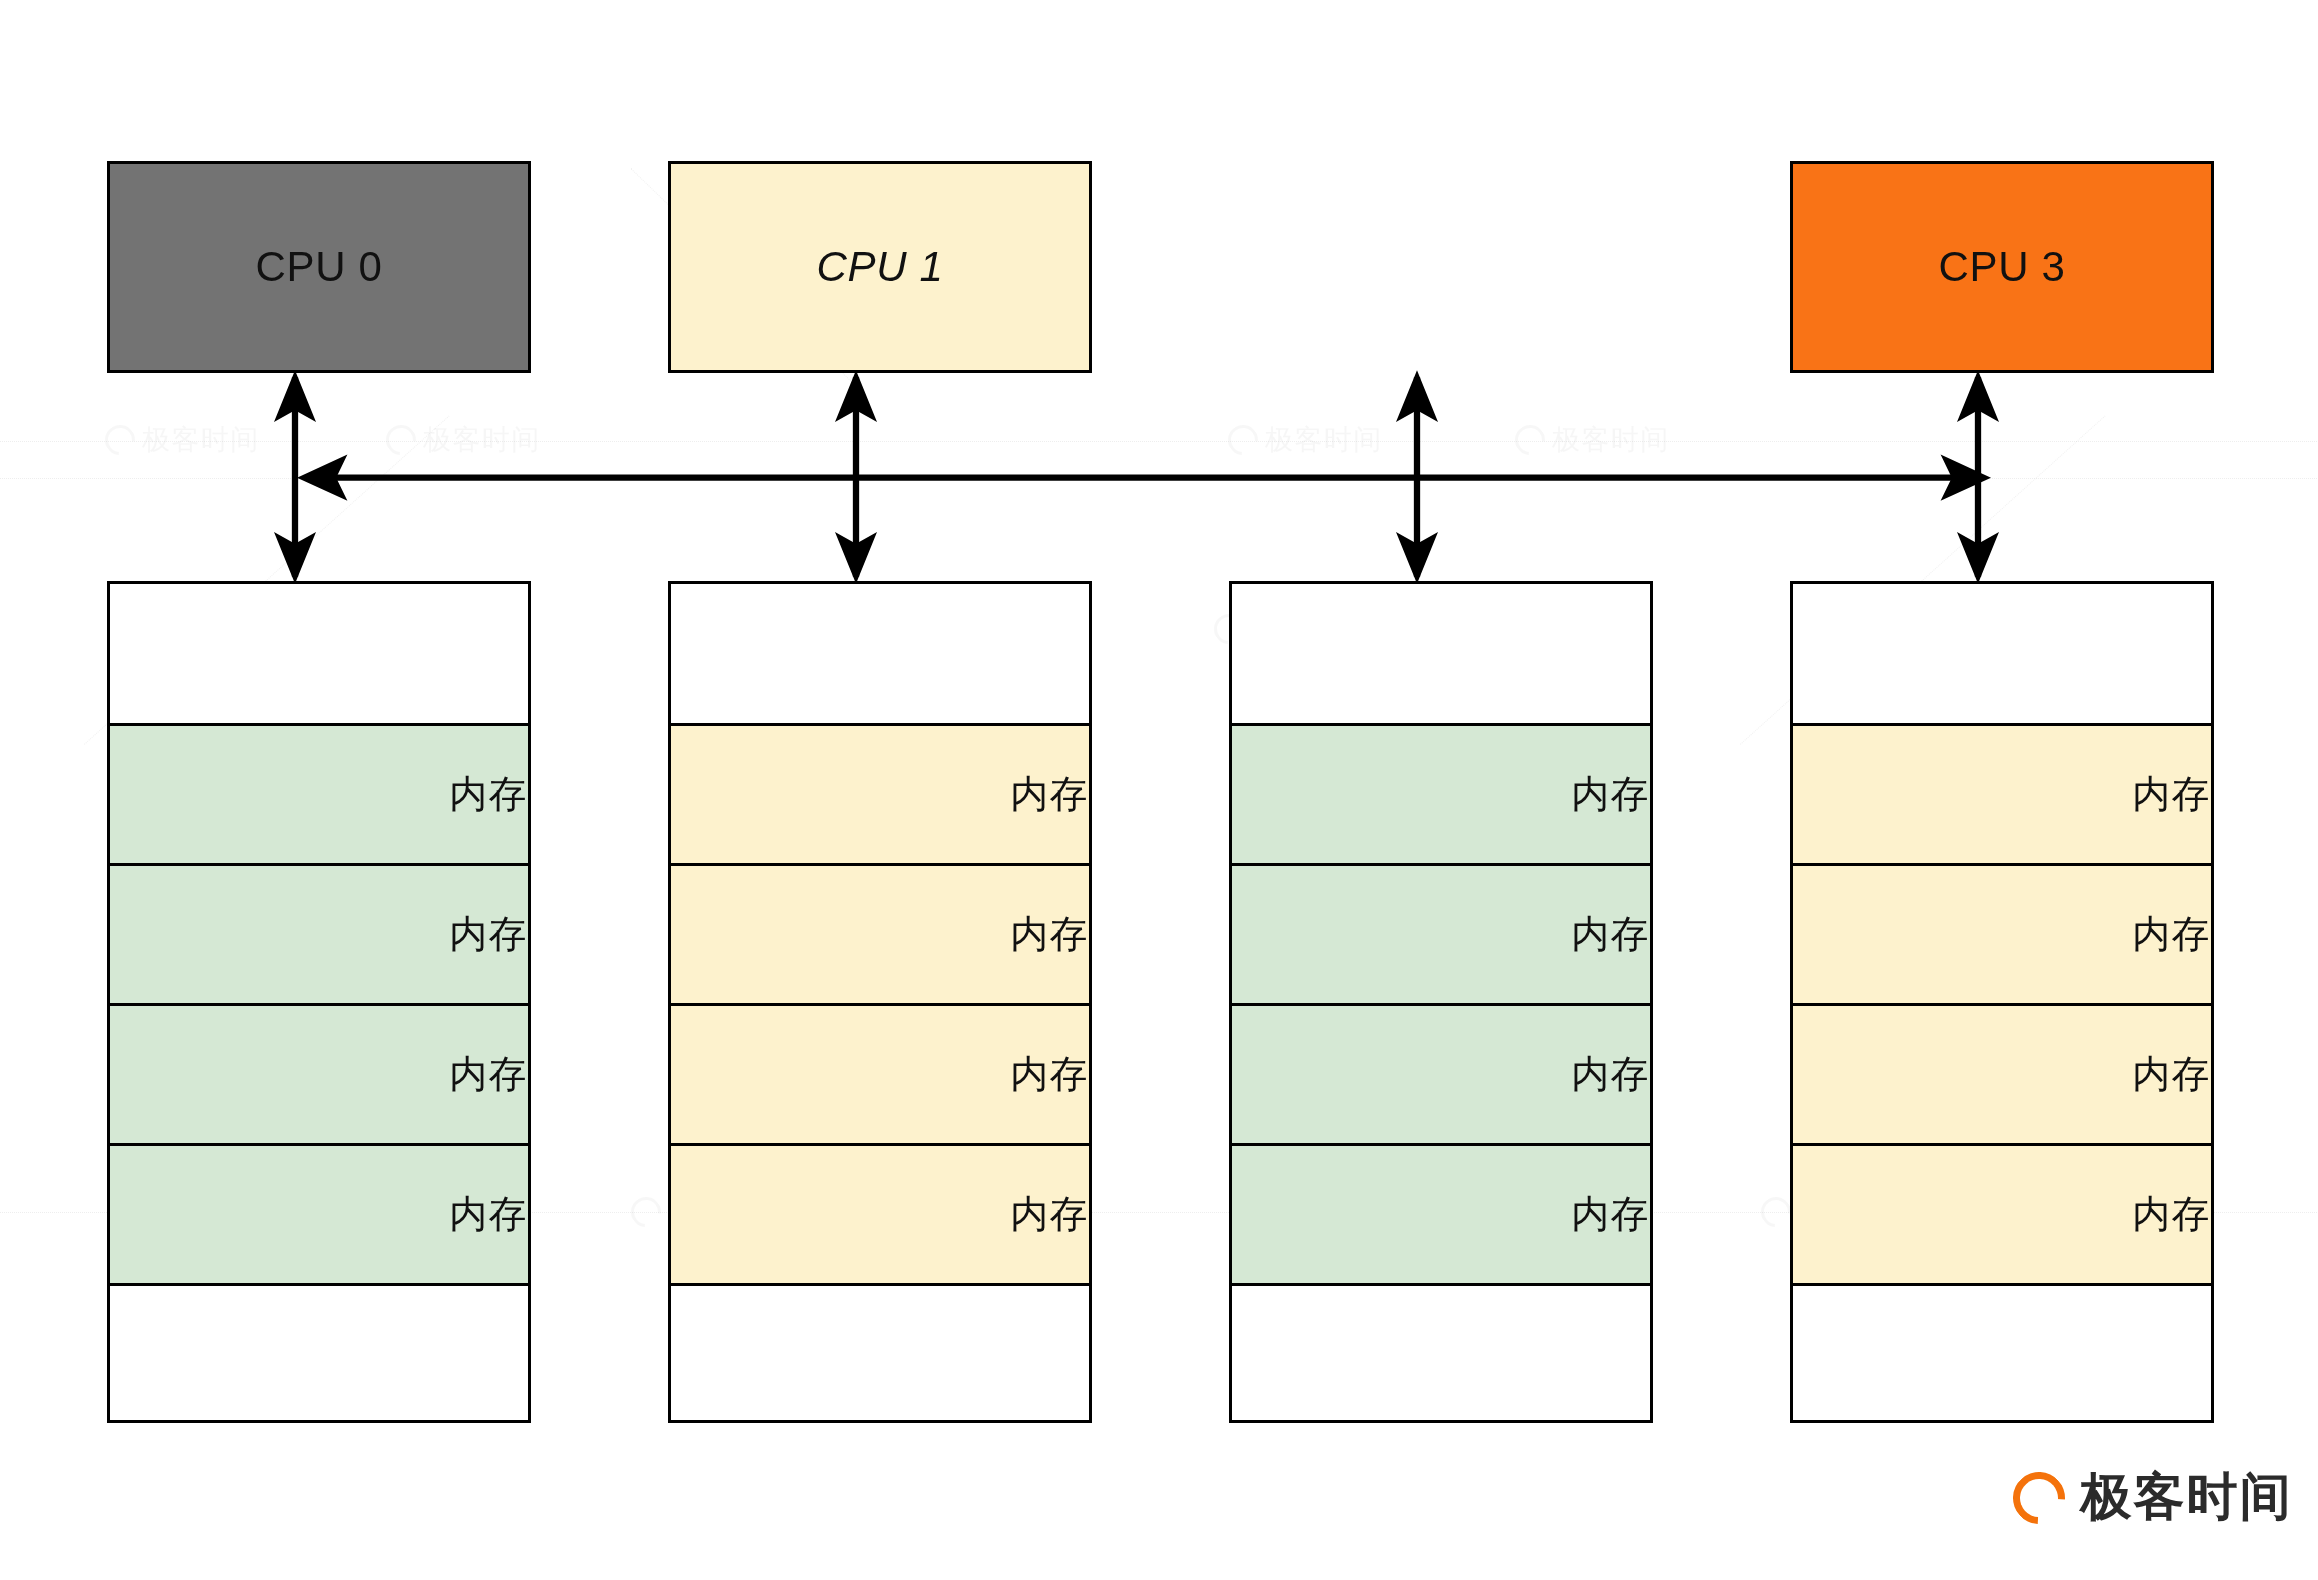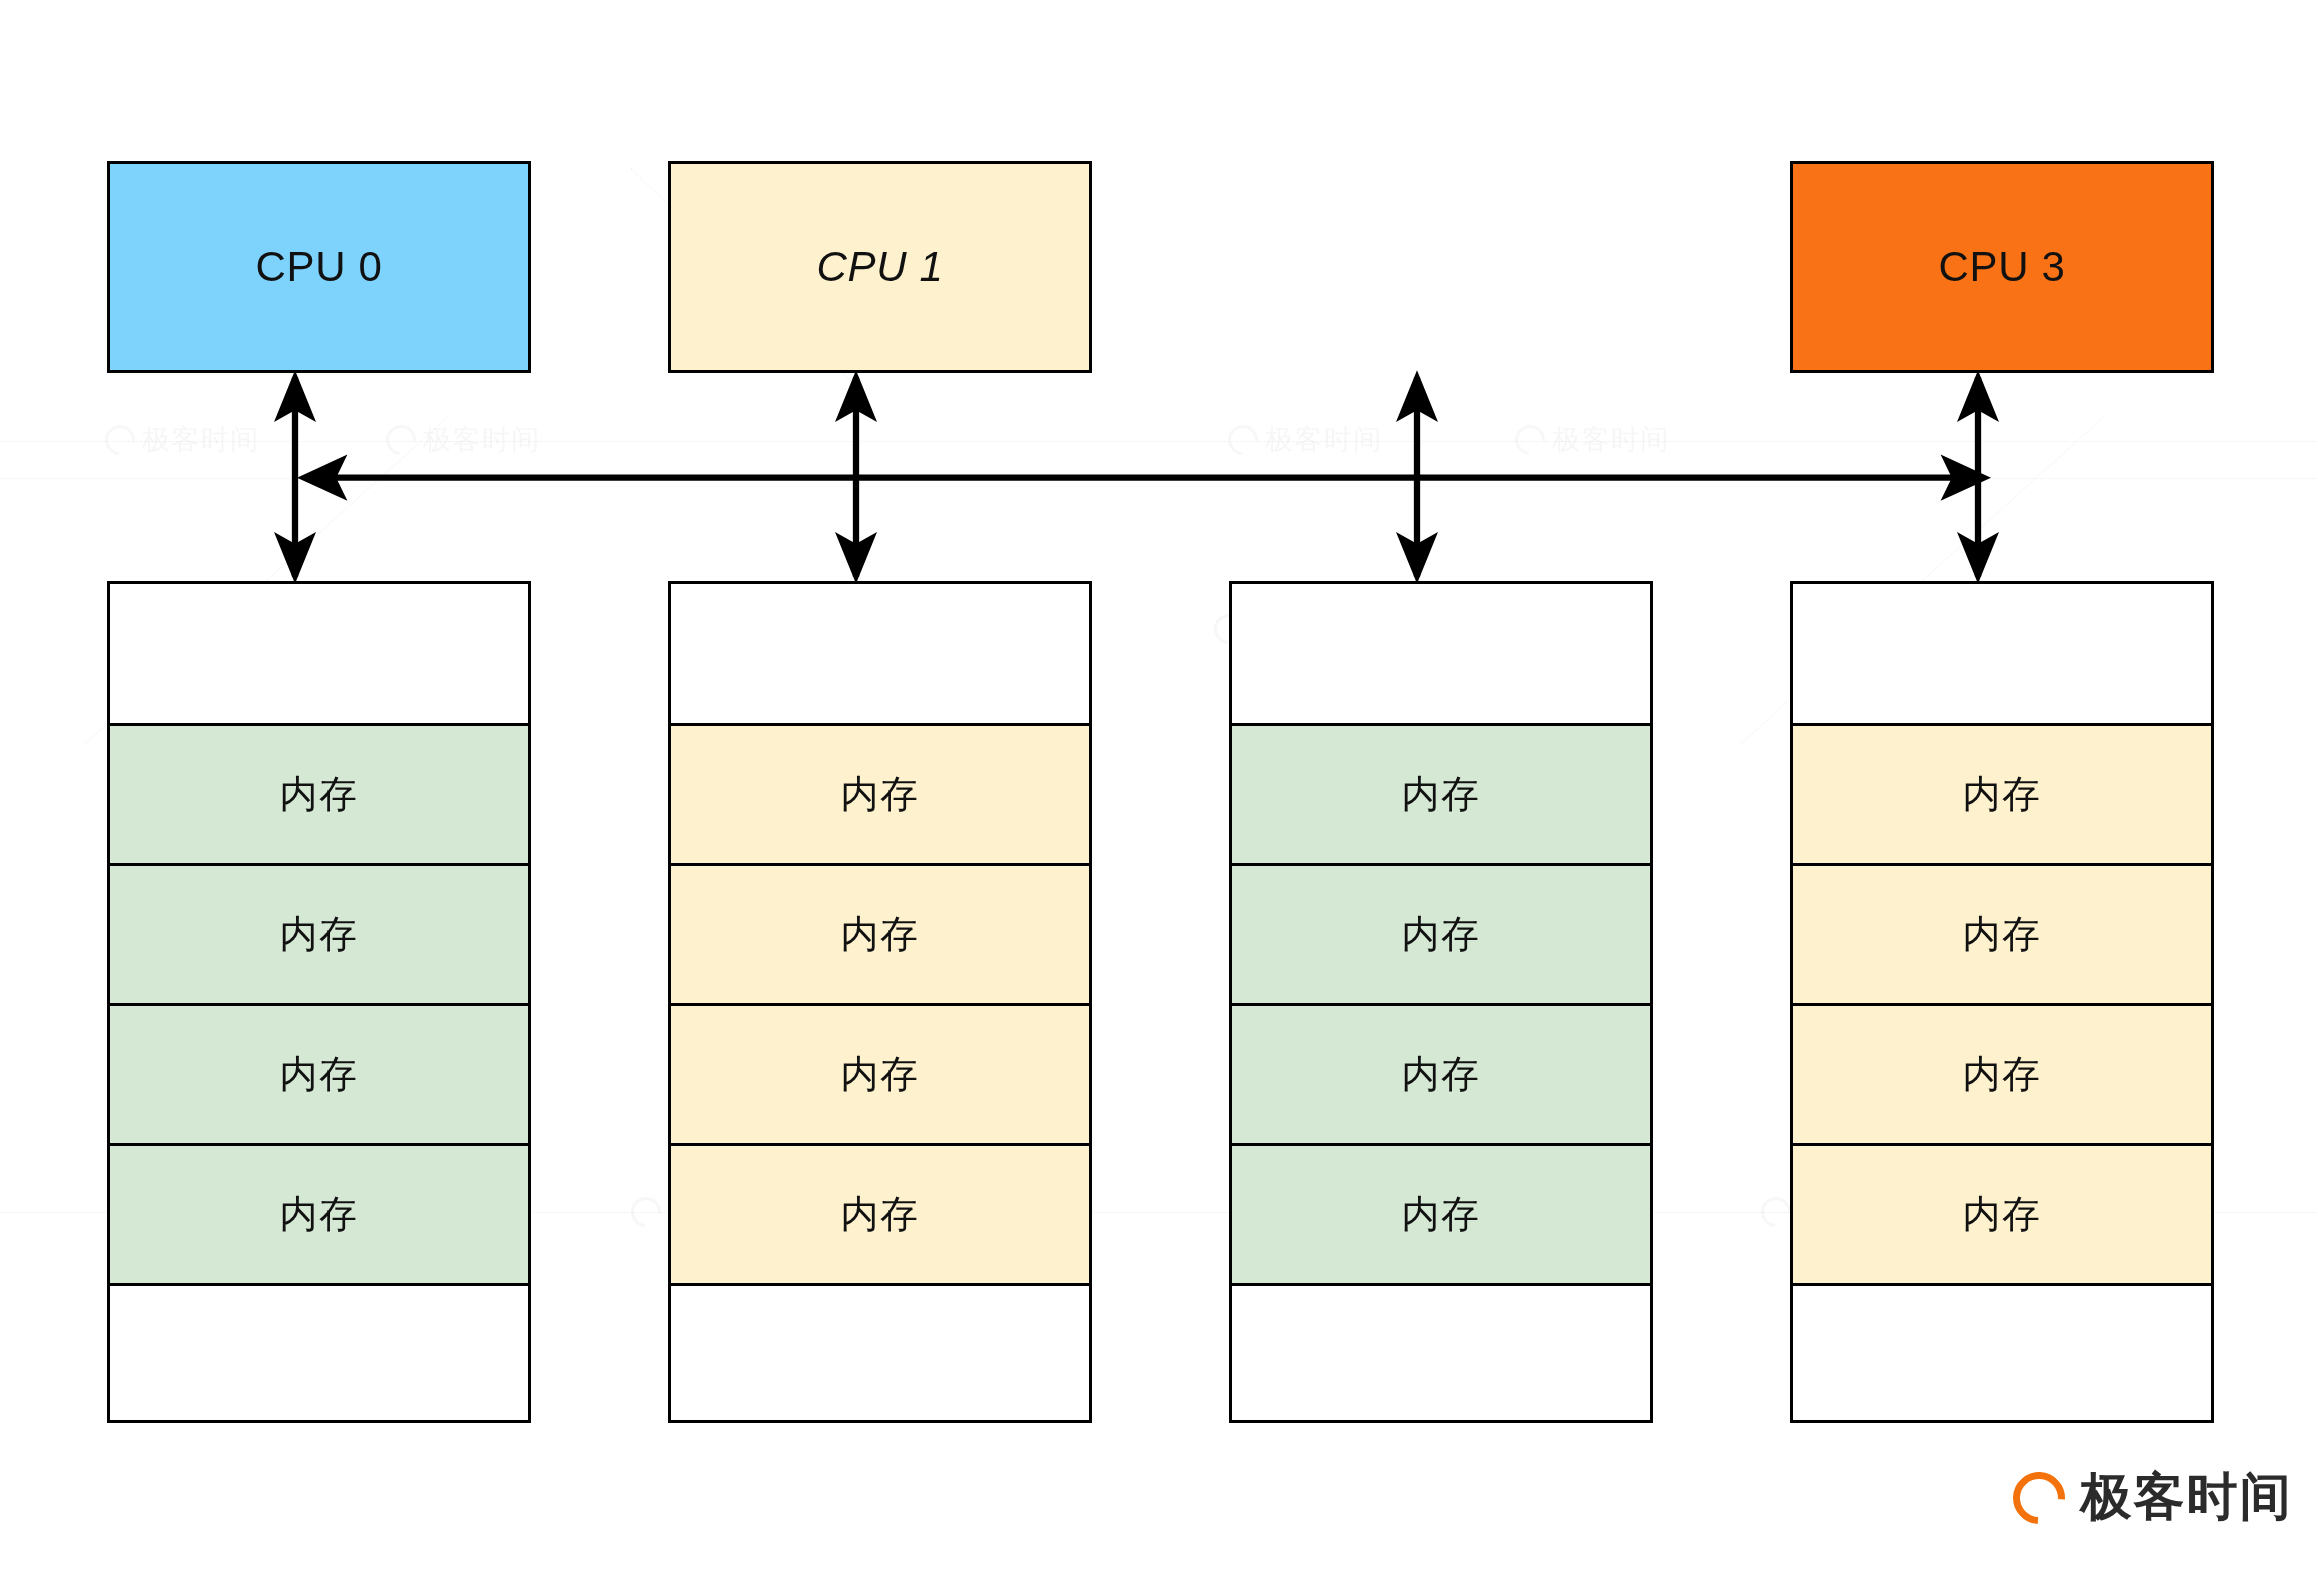--- a/index.html
+++ b/index.html
@@ -79,21 +79,21 @@
     box-sizing: border-box;
     border: 3.5px solid #000000;
     background: #ffffff;
     display: flex;
     flex-direction: column;
   }
   .mem-cell {
     box-sizing: border-box;
     display: flex;
     align-items: center;
-    justify-content: center;
+    justify-content: flex-end;
     border-bottom: 3.5px solid #000000;
     background: #ffffff;
   }
   .mem-cell:last-child {
     border-bottom: none;
   }
   .mem-cell.filled {
     
   }
   .mem-label {
@@ -186,21 +186,21 @@
   </div>
   <div class="wm" style="left:631px; top:1193px;">
     <span class="wm-mark"></span>
     <span class="wm-txt">极客时间</span>
   </div>
   <div class="wm" style="left:1761px; top:1193px;">
     <span class="wm-mark"></span>
     <span class="wm-txt">极客时间</span>
   </div>
 
-  <div class="cpu-box" style="left:107px; top:161px; width:424px; height:212px; background:#7dd3fc;">
+  <div class="cpu-box" style="left:107px; top:161px; width:424px; height:212px; background:#737373;">
     <span class="cpu-label">CPU 0</span>
   </div>
   <div class="cpu-box" style="left:668px; top:161px; width:424px; height:212px; background:#fdf2cd;font-style:italic;">
     <span class="cpu-label">CPU 1</span>
   </div>
   <div class="cpu-box" style="left:1790px; top:161px; width:424px; height:212px; background:#f97316;">
     <span class="cpu-label">CPU 3</span>
   </div>
 
   <svg class="h-arrow" style="left:295px; top:449px;" width="1698" height="63" viewBox="0 0 2420 90">

